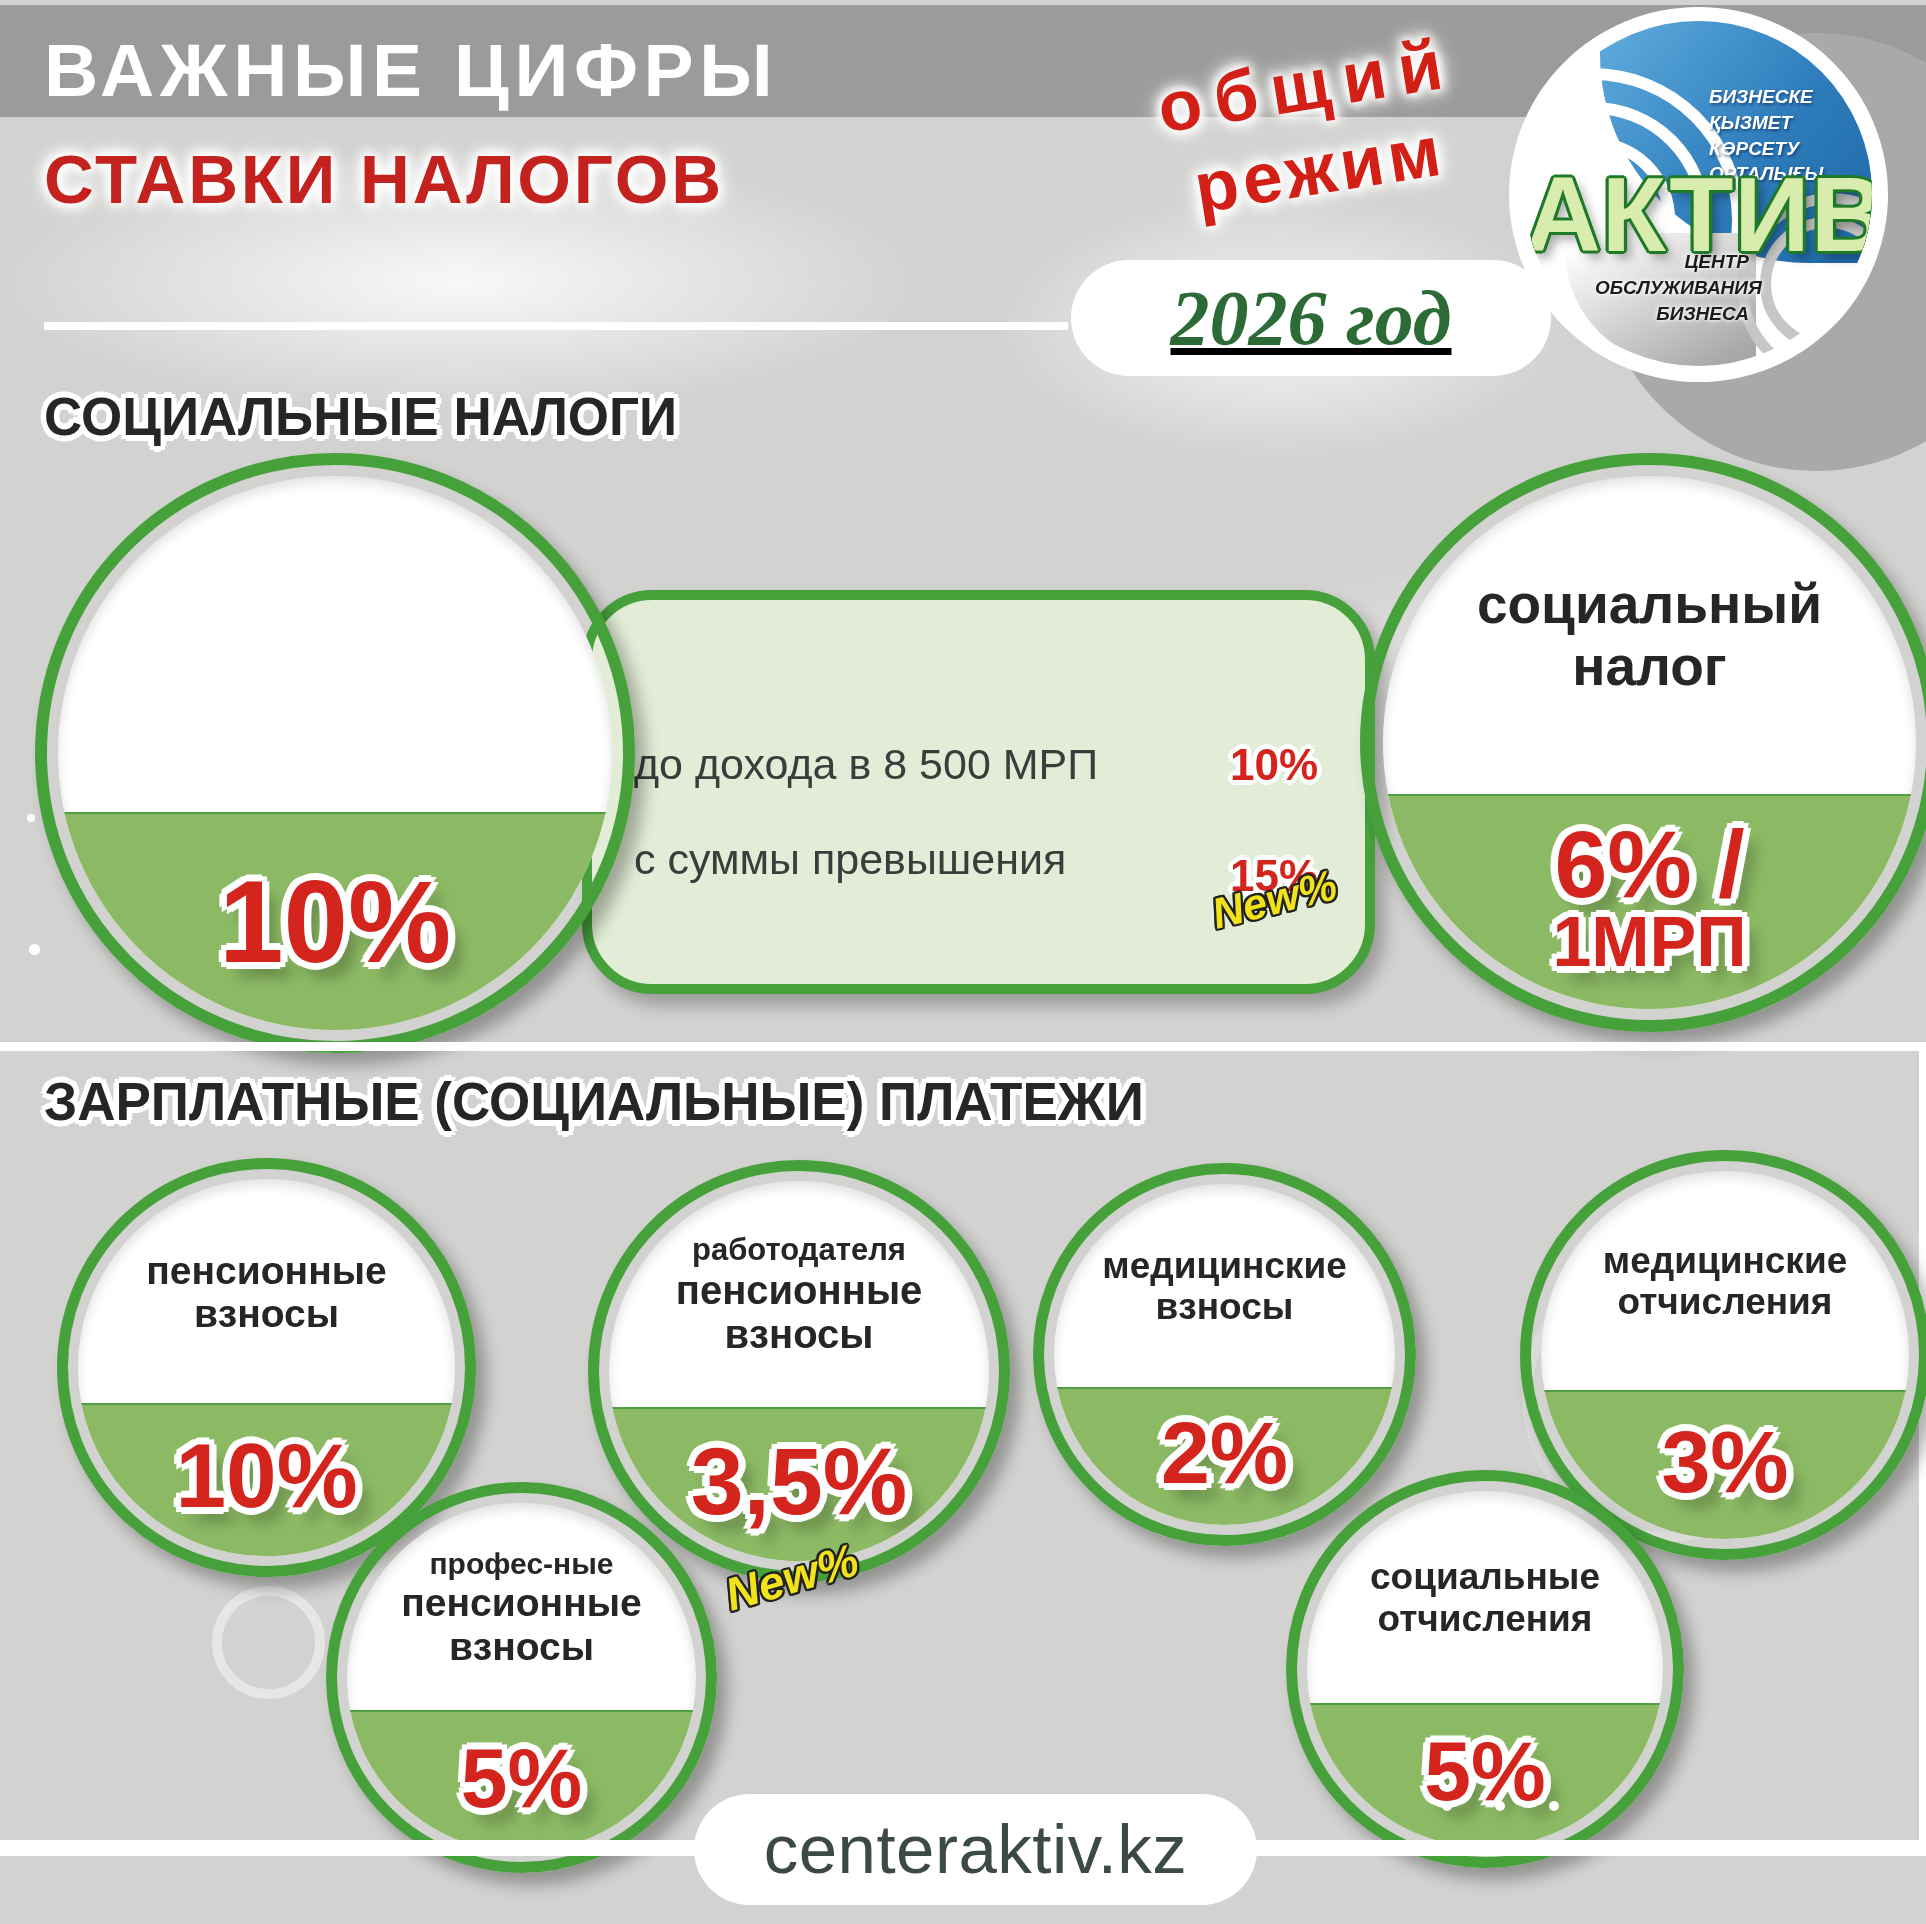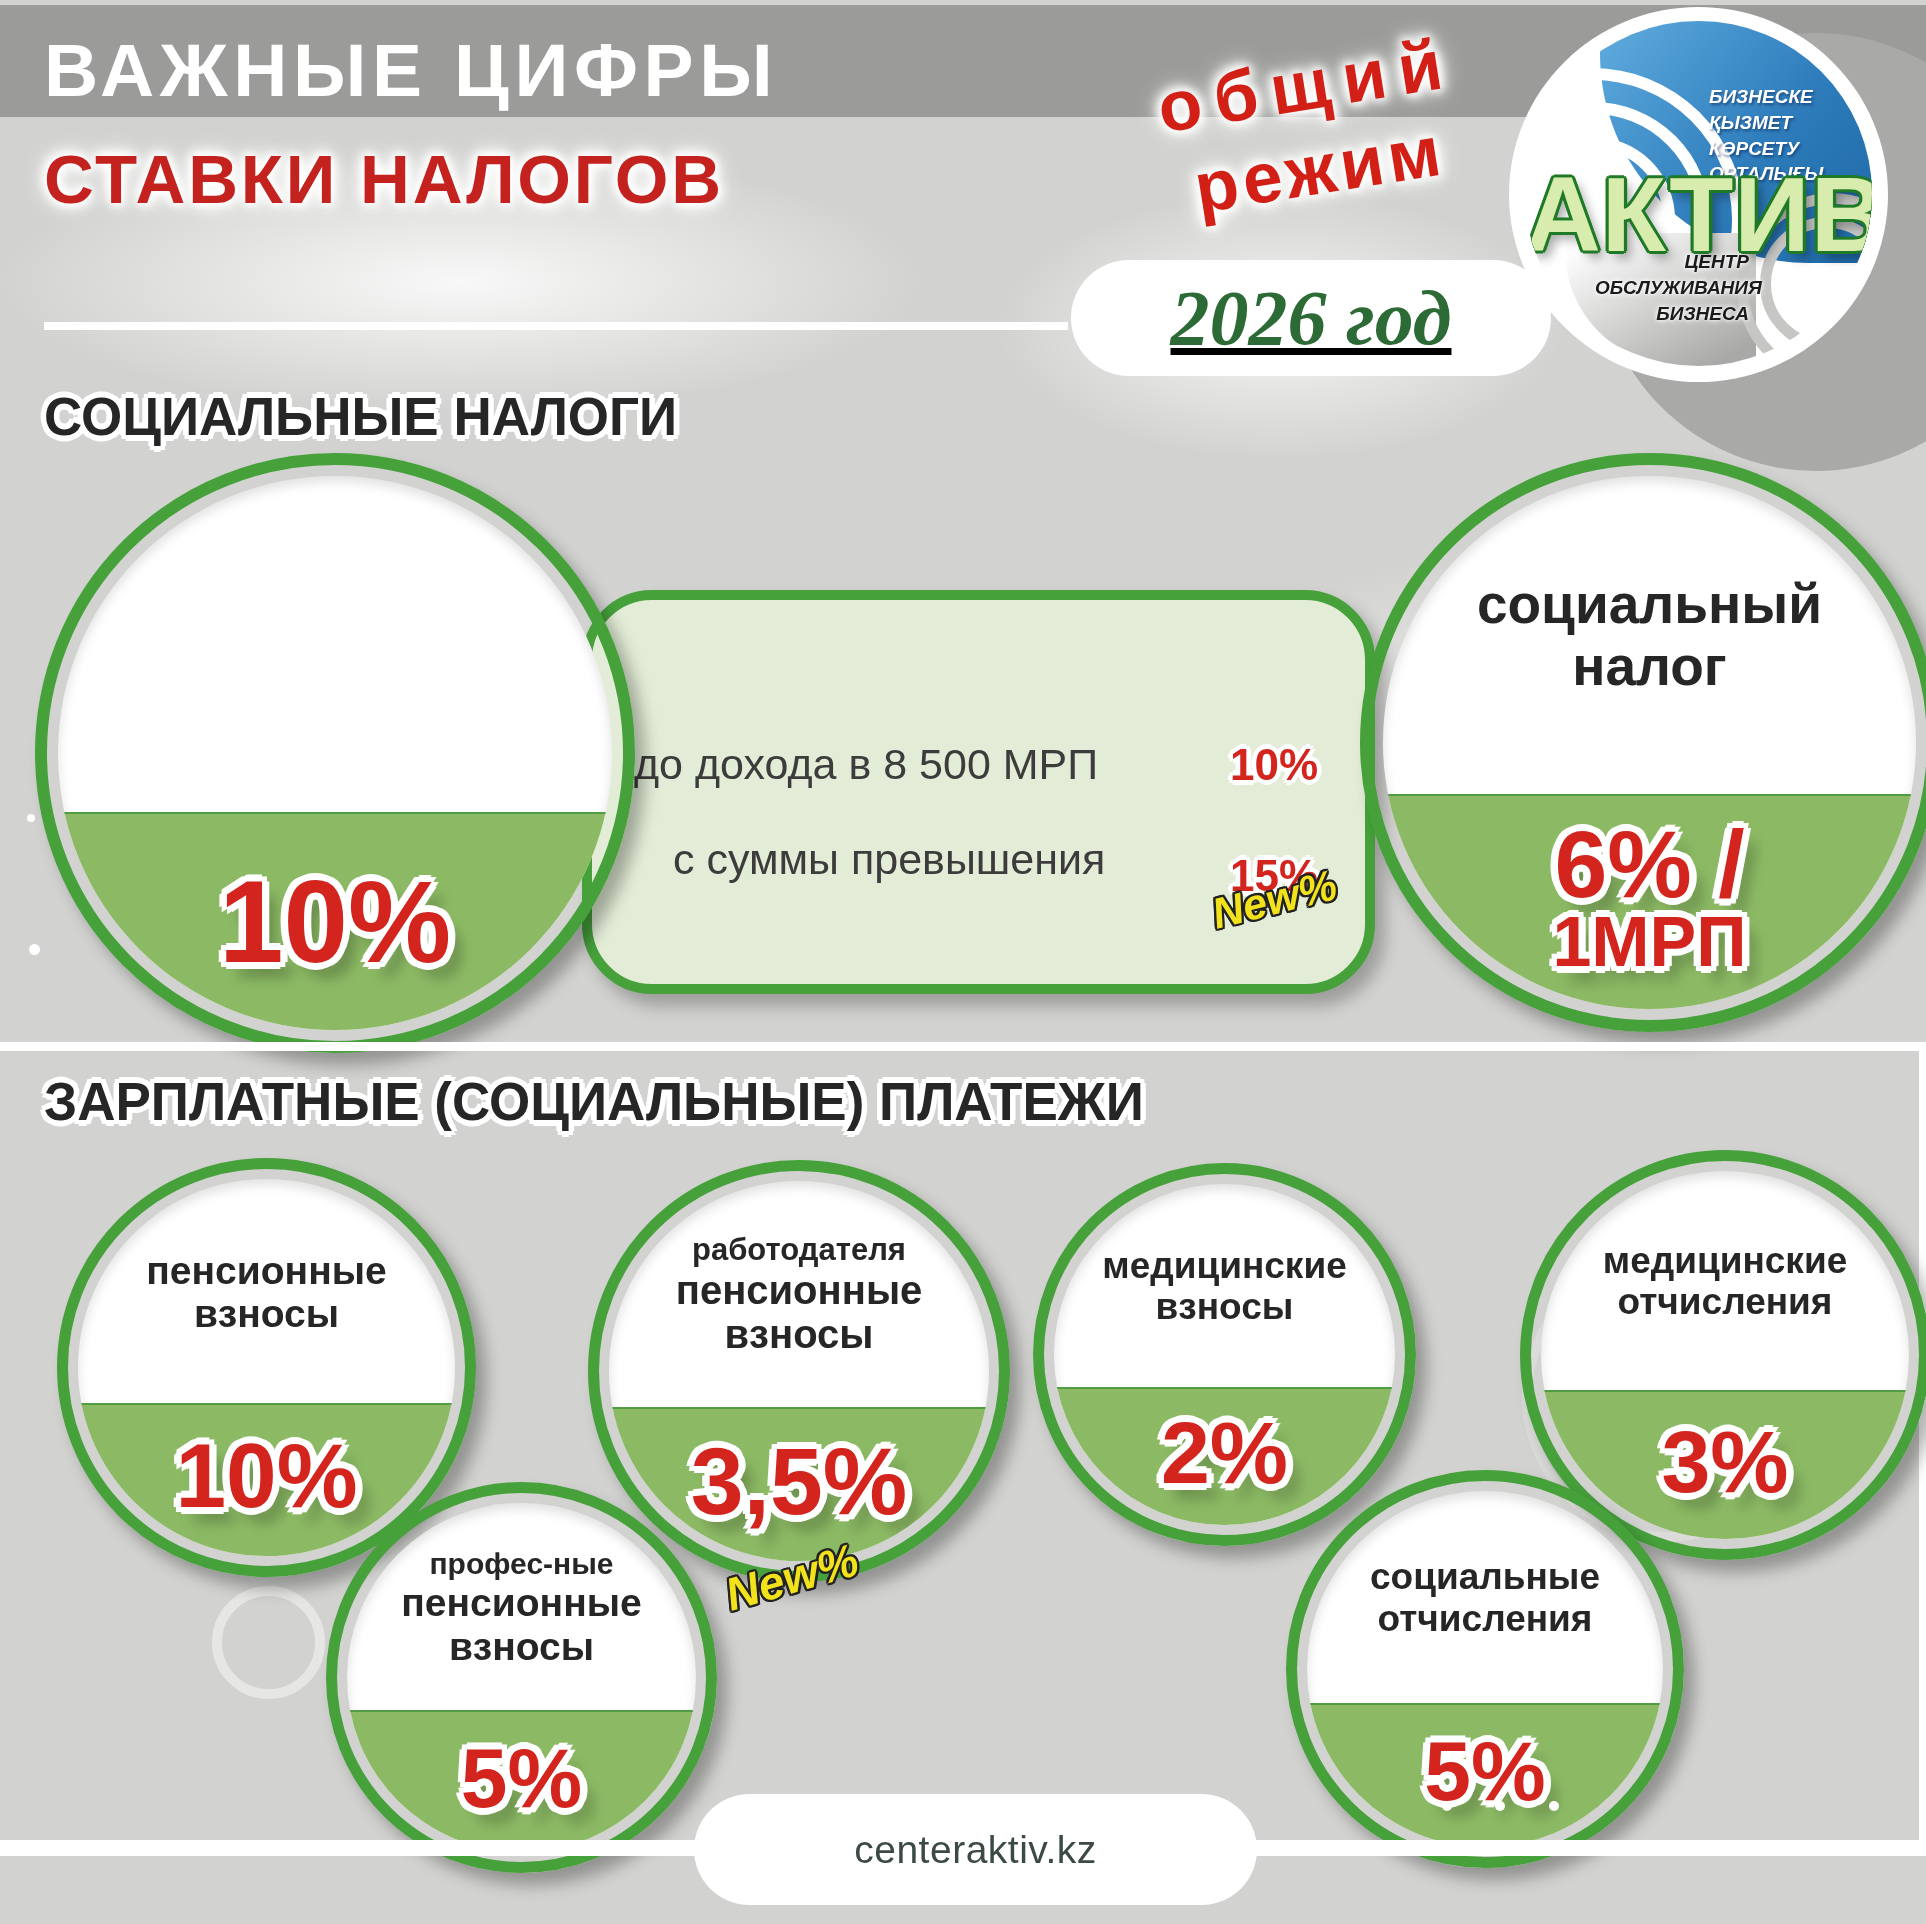--- a/index.html
+++ b/index.html
@@ -114,21 +114,21 @@
   <div class="abs owt" style="left:44px;top:386px;font-size:53px;font-weight:700;color:#262626;z-index:2;white-space:nowrap;">СОЦИАЛЬНЫЕ НАЛОГИ</div>
 
   <div class="abs" style="left:582px;top:590px;width:773px;height:384px;background:#e2ecd6;
               border:10.2px solid #46a13b;border-radius:70px;z-index:2;
               box-shadow:9.3px 11.2px 16px rgba(0,0,0,.25);">
     <div class="abs" style="left:42px;top:140px;width:689px;height:61px;">
       <span style="font-size:43px;color:#3c3c3c;">до дохода в 8 500 МРП</span>
       <span class="ow-sm" style="position:absolute;left:596px;top:0;font-size:44px;font-weight:700;color:#d3241e;">10%</span>
     </div>
     <div class="abs" style="left:42px;top:235px;width:689px;height:61px;">
-      <span style="font-size:43px;color:#3c3c3c;margin-left:39px;">с суммы превышения</span>
+      <span style="font-size:43px;color:#3c3c3c;">с суммы превышения</span>
       <span class="ow-sm" style="position:absolute;left:596px;top:0;font-size:44px;font-weight:700;color:#d3241e;margin-top:16px;">15%</span>
     </div>
   </div>
   <div class="abs newpct" style="left:1211px;top:875px;font-size:43px;transform:rotate(-14deg);z-index:3;">New%</div>
 
   <div class="badge-circle" style="left:35px;top:453px;width:576px;height:576px;border-width:12px;z-index:3;">
     <div class="bc-inner" style="inset:11.2px;">
       <div class="bc-fill" style="height:39%;"></div>
       <div class="bc-value ow-lg" style="top:61%;height:39%;">
         <span style="font-size:116px;">10%</span>
@@ -238,17 +238,17 @@
   <div class="wdot" style="left:1442px;top:1801px;width:10.2px;height:10.2px;z-index:4;"></div>
   <div class="wdot" style="left:1495px;top:1801px;width:10.2px;height:10.2px;z-index:4;"></div>
   <div class="wdot" style="left:1549px;top:1801px;width:10.2px;height:10.2px;z-index:4;"></div>
   <div class="wdot" style="left:1442px;top:1845px;width:10.2px;height:10.2px;z-index:6;"></div>
   <div class="wdot" style="left:1495px;top:1845px;width:10.2px;height:10.2px;z-index:6;"></div>
   <div class="wdot" style="left:1549px;top:1845px;width:10.2px;height:10.2px;z-index:6;"></div>
 
   <div class="abs" style="left:0;top:1840px;right:0;height:16px;background:#fff;z-index:5;"></div>
   <div class="abs" style="left:694px;top:1794px;width:563px;height:111px;background:#fff;border-radius:58px;z-index:6;
               display:flex;align-items:center;justify-content:center;">
-    <span style="font-size:39px;color:#3b4a44;letter-spacing:0.5px;">centeraktiv.kz</span>
+    <span style="font-size:69px;color:#3b4a44;letter-spacing:0.5px;">centeraktiv.kz</span>
   </div>
 
 </div>
 
 
 </body></html>

